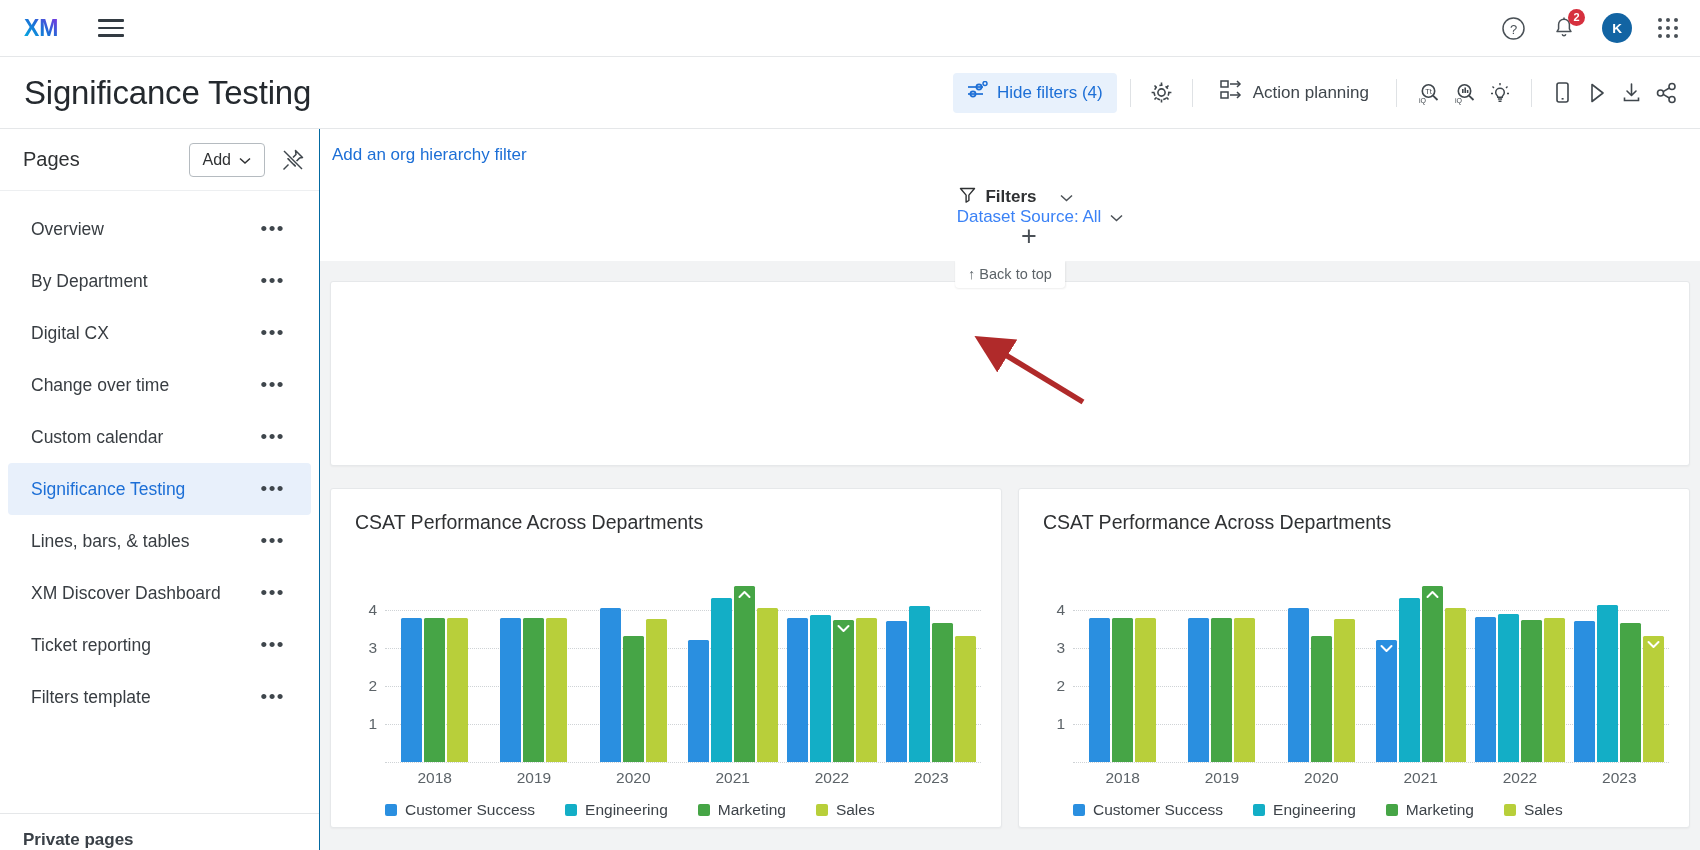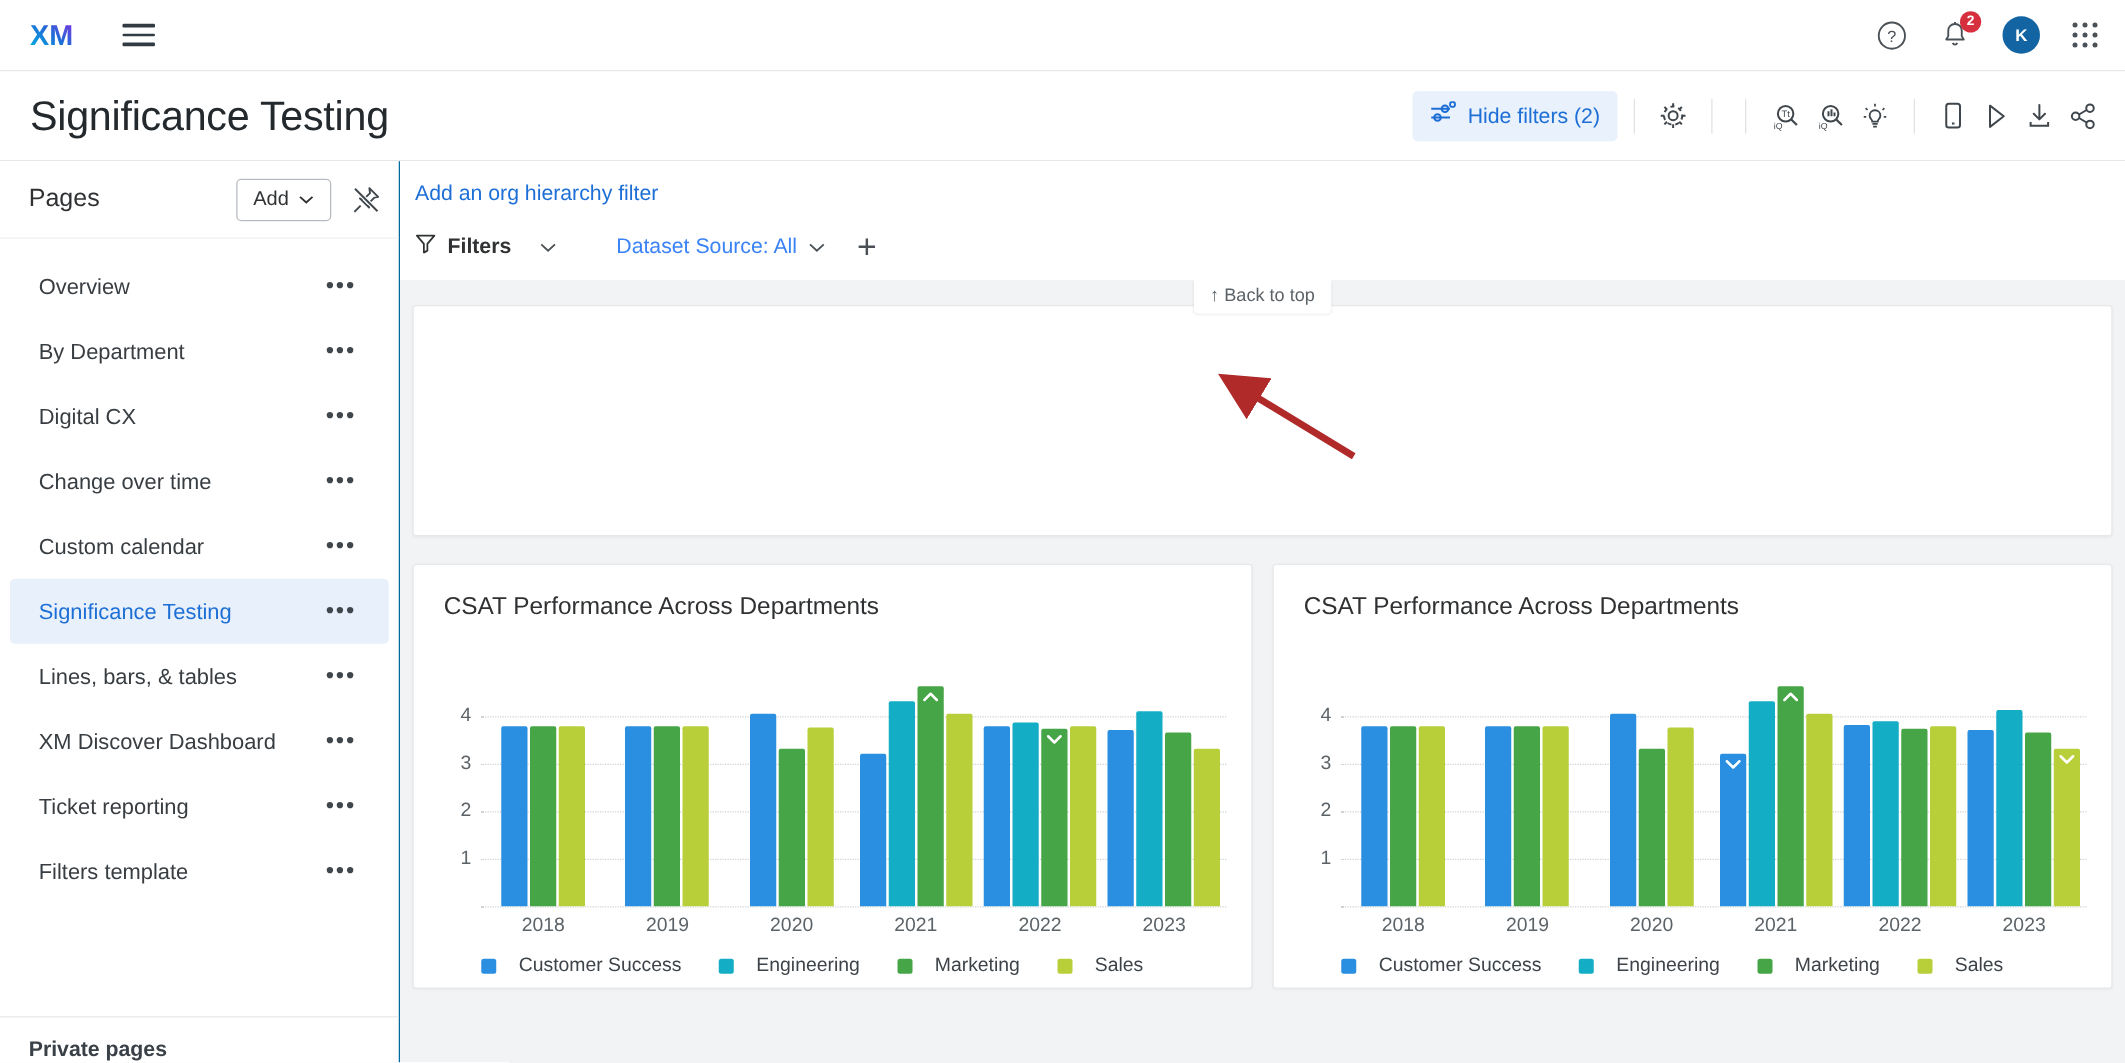--- a/index.html
+++ b/index.html
@@ -108,21 +108,21 @@
   }
   .page-item.selected { background: #e8f0fb; color: #1d6fd6; }
   .page-dots { margin-left: auto; letter-spacing: 1.5px; font-size: 19px; color: #3f464c; line-height: 8px; cursor: pointer; }
   .private-sep { border-top: 1px solid #e5e7e9; margin-top: 6px; }
   .private-label { font-size: 17px; font-weight: 700; color: #3a4047; padding: 16px 0 0 23px; }
 
   
   .content { flex: 1; background: #fff; display: flex; flex-direction: column; overflow: hidden; position: relative; }
   .filterzone { padding: 16px 0 0 12px; background: #fff; }
   .orgfilter-link { color: #1d6fd6; font-size: 17px; cursor: pointer; padding-left: 0; }
-  .filterrow { display: flex; align-items: center; gap: 0; margin-top: 21px; }
+  .filterrow { display: flex; align-items: center; gap: 0; margin-top: 21px; flex-direction: column; }
   .filters-chip { display: flex; align-items: center; gap: 9px; cursor: pointer; }
   .filters-text { font-size: 17px; font-weight: 700; color: #2f3133; }
   .chev { color: #4c5257; font-size: 15px; }
   .ds-chip { margin-left: 48px; display: flex; align-items: center; gap: 9px; cursor: pointer; font-size: 17px; color: #3b82f6; }
   .plus-btn { margin-left: 26px; font-size: 27px; color: #4a5056; cursor: pointer; line-height: 18px; font-weight: 300; }
 
   .canvas { flex: 1; background: #f2f3f4; margin-top: 16px; position: relative; padding: 0 10px; overflow: hidden; }
   .backtotop {
     position: absolute; top: 0; left: 50%; transform: translateX(-50%);
     background: #fff; border-radius: 0 0 4px 4px;
@@ -146,21 +146,21 @@
   .ytick { position: absolute; right: 8px; font-size: 15.5px; color: #5c6368; transform: translateY(-50%); }
   .plotarea { flex: 1; position: relative; }
   .gridline { position: absolute; left: 0; right: 0; border-top: 1.5px dotted #cfd3d6; }
   .groups { position: absolute; inset: 0; display: flex; }
   .group { flex: 1; display: flex; align-items: flex-end; justify-content: center; gap: 2px; position: relative; }
   .bar { width: 21px; border-radius: 1.5px 1.5px 0 0; position: relative; }
   .sig { position: absolute; top: 4px; left: 0; right: 0; text-align: center; color: #fff; font-size: 12px; line-height: 10px; }
   .xaxis { display: flex; margin-left: 30px; margin-top: 7px; }
   .xtick { flex: 1; text-align: center; font-size: 15.5px; color: #5c6368; }
   .legend { display: flex; gap: 30px; margin-left: 30px; margin-top: 14px; align-items: center; }
-  .lg { display: flex; align-items: center; gap: 18px; font-size: 15.5px; color: #3d4349; cursor: pointer; }
+  .lg { display: flex; align-items: center; gap: 8px; font-size: 15.5px; color: #3d4349; cursor: pointer; }
   .lg i { width: 12px; height: 12px; border-radius: 2px; display: block; }
 
   .arrow-anno { position: absolute; pointer-events: none; }
 </style>
 </head>
 <body>
 
 <div class="topnav">
   <div class="xm-logo">
     <svg width="44" height="26" viewBox="0 0 44 26">
@@ -217,36 +217,47 @@
     <div class="ab-btn active">
       <span>
         <svg width="21" height="19" viewBox="0 0 21 19">
           <line x1="1" y1="6" x2="16" y2="6" stroke="#1d6fd6" stroke-width="1.7"></line>
           <line x1="1" y1="13" x2="16" y2="13" stroke="#1d6fd6" stroke-width="1.7"></line>
           <circle cx="12" cy="6" r="2.6" fill="none" stroke="#1d6fd6" stroke-width="1.7"></circle>
           <circle cx="6" cy="13" r="2.6" fill="none" stroke="#1d6fd6" stroke-width="1.7"></circle>
           <circle cx="18" cy="2.5" r="2" fill="none" stroke="#1d6fd6" stroke-width="1.5"></circle>
         </svg>
       </span>
-      <span>Hide filters (2)</span>
+      <span>Hide filters (4)</span>
     </div>
 
     <div class="ab-sep"></div>
 
 
     <div class="ab-icon">
       <svg width="25" height="25" viewBox="0 0 25 25">
         <circle cx="12.5" cy="12.5" r="3.6" fill="none" stroke="#3f464c" stroke-width="1.6"></circle>
         <path d="M12.5 2.6v3M12.5 19.4v3M2.6 12.5h3M19.4 12.5h3M5.5 5.5l2.1 2.1M17.4 17.4l2.1 2.1M19.5 5.5l-2.1 2.1M7.6 17.4l-2.1 2.1" stroke="#3f464c" stroke-width="1.6"></path>
         <circle cx="12.5" cy="12.5" r="7.3" fill="none" stroke="#3f464c" stroke-width="1.6" stroke-dasharray="3.2 3.2"></circle>
       </svg>
     </div>
 
     <div class="ab-sep"></div>
 
+    <div class="ab-btn neutral">
+      <span>
+        <svg width="24" height="22" viewBox="0 0 24 22">
+          <rect x="1" y="2" width="7" height="6" fill="none" stroke="#3f464c" stroke-width="1.5"></rect>
+          <rect x="1" y="13" width="7" height="6" fill="none" stroke="#3f464c" stroke-width="1.5"></rect>
+          <path d="M10 5h10M10 16h10" stroke="#3f464c" stroke-width="1.5"></path>
+          <path d="M17 2l3 3-3 3M17 13l3 3-3 3" fill="none" stroke="#3f464c" stroke-width="1.5"></path>
+        </svg>
+      </span>
+      <span>Action planning</span>
+    </div>
 
     <div class="ab-sep"></div>
 
     <div class="ab-icon">
       <svg width="26" height="26" viewBox="0 0 26 26">
         <circle cx="13.5" cy="11" r="6.2" fill="none" stroke="#3f464c" stroke-width="1.6"></circle>
         <line x1="18" y1="15.6" x2="22.5" y2="20" stroke="#3f464c" stroke-width="1.8"></line>
         <text x="13.5" y="13.6" text-anchor="middle" font-family="Liberation Sans, sans-serif" font-size="7.5" fill="#3f464c">Tt</text>
         <text x="4" y="23" font-family="Liberation Sans, sans-serif" font-size="7" fill="#3f464c">iQ</text>
       </svg>

